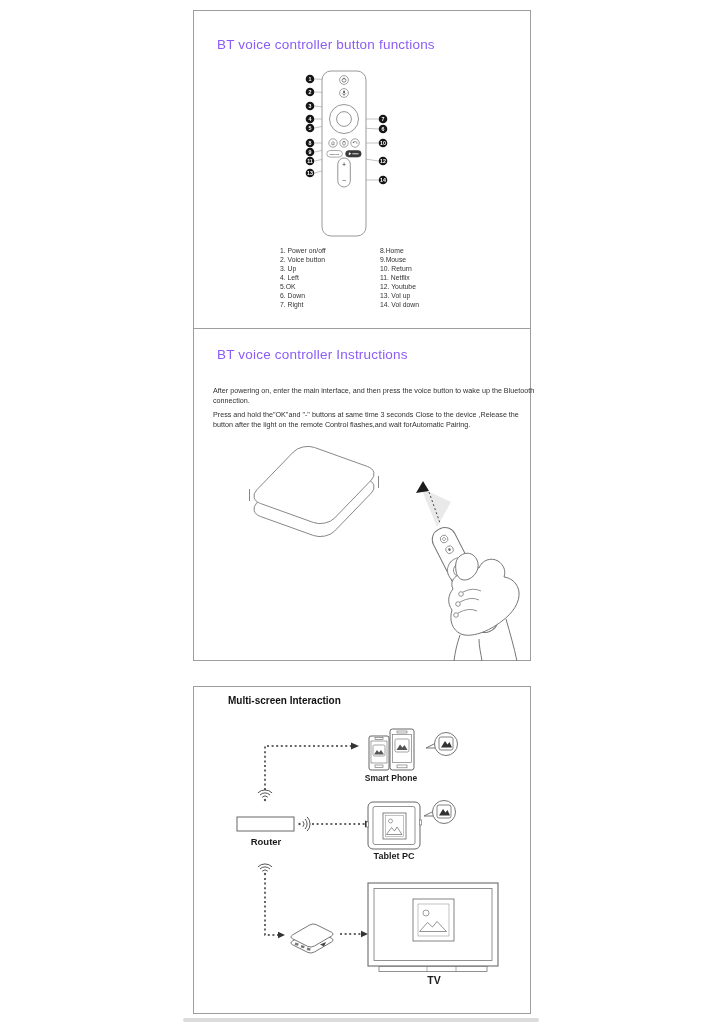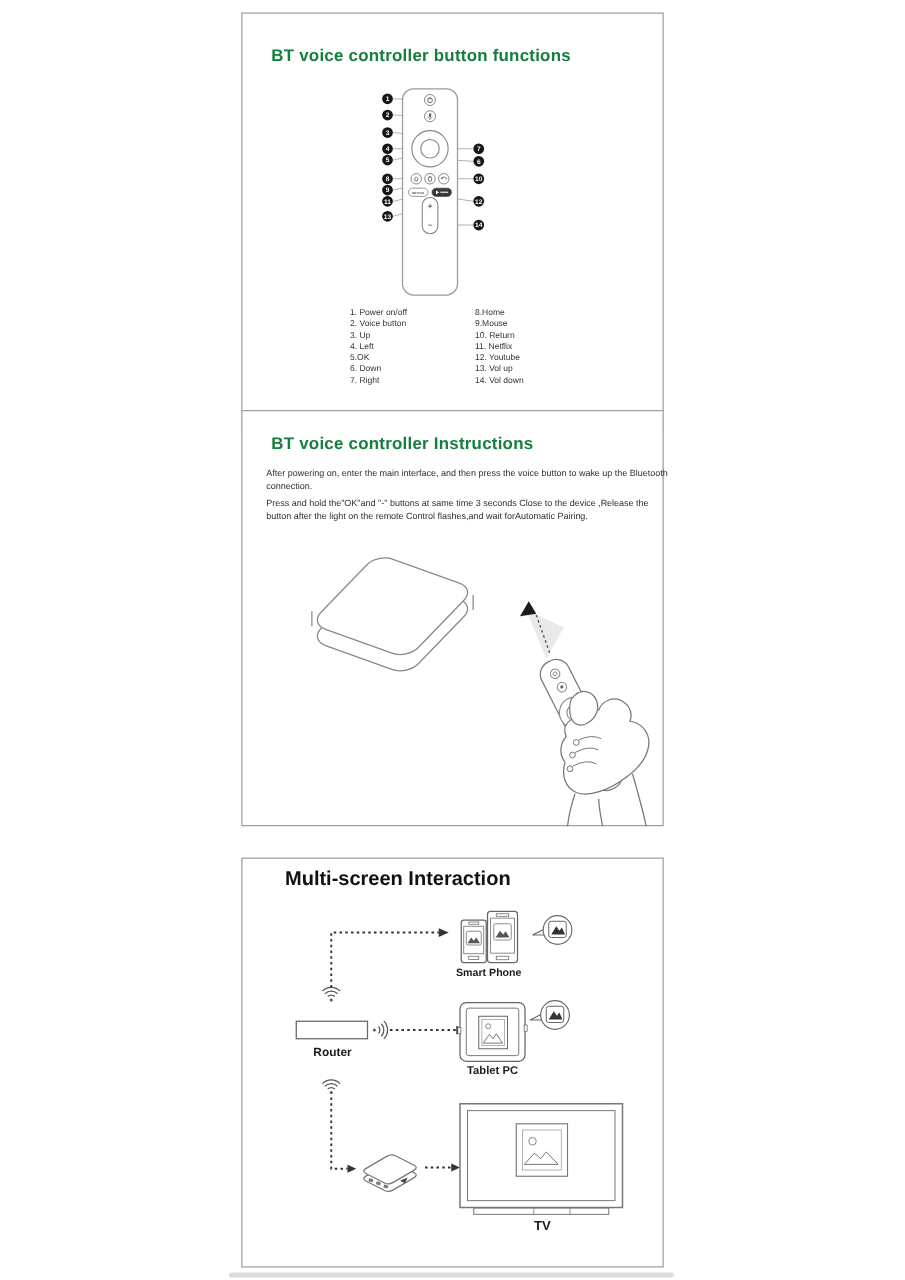--- a/index.html
+++ b/index.html
@@ -3,26 +3,26 @@
 <meta charset="utf-8">
 <style>
   html,body{margin:0;padding:0;background:#ffffff;}
   .page{position:relative;width:724px;height:1024px;background:#ffffff;
         font-family:"Liberation Sans",sans-serif;color:#222;overflow:hidden;}
   .panel{position:absolute;left:193px;width:338px;background:#fff;
          border:1px solid #9e9e9e;box-sizing:border-box;}
   #panel1{top:10px;height:334px;}
   #panel2{top:328px;height:333px;}
   #panel3{top:686px;height:328px;}
-  .panel-title{position:absolute;left:23px;font-weight:bold;font-size:13.5px;
-               color:#15803d;letter-spacing:.2px;white-space:nowrap;}
-  .small-title{position:absolute;left:34px;top:8px;font-weight:bold;font-size:16px;
+  .panel-title{position:absolute;left:23px;font-weight:normal;font-size:13.5px;
+               color:#8b5cf6;letter-spacing:.2px;white-space:nowrap;}
+  .small-title{position:absolute;left:34px;top:8px;font-weight:bold;font-size:10px;
                color:#111;white-space:nowrap;}
   .para{position:absolute;left:19px;width:322px;font-size:7.2px;line-height:9.6px;
-        color:#2f2f2f;}
+        color:#2f2f2f;margin-top:12px;}
   .legend-col{position:absolute;top:235px;}
   .legend-row{height:9px;line-height:9px;font-size:6.8px;color:#333;white-space:nowrap;}
   svg{position:absolute;overflow:visible;}
   .edge-shadow{position:absolute;left:183px;top:1018px;width:356px;height:4px;
                background:#dcdcdc;border-radius:2px;}
 </style>
 </head>
 <body>
 
 <div class="page">

